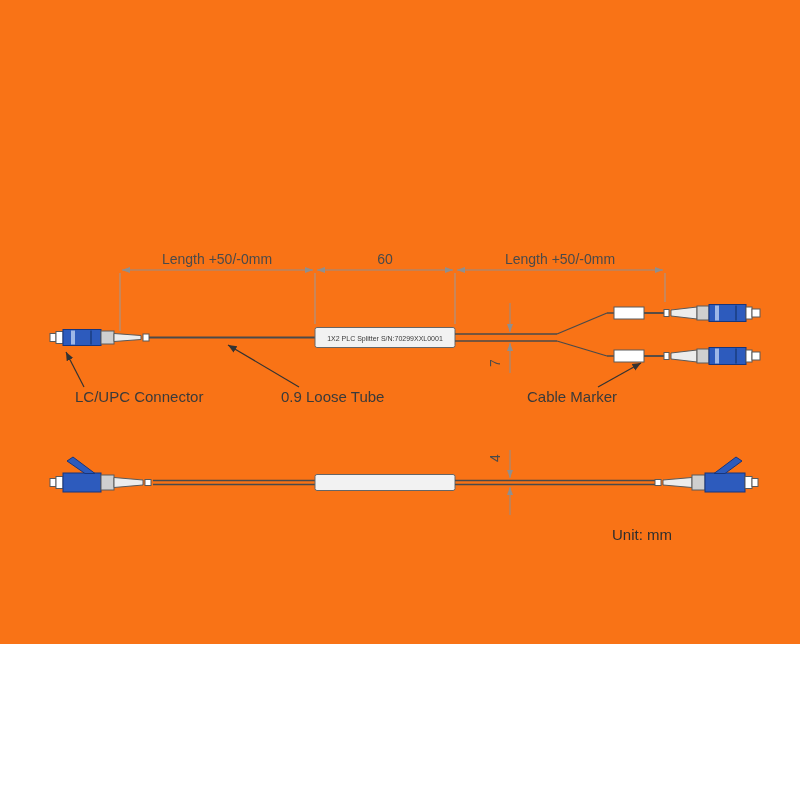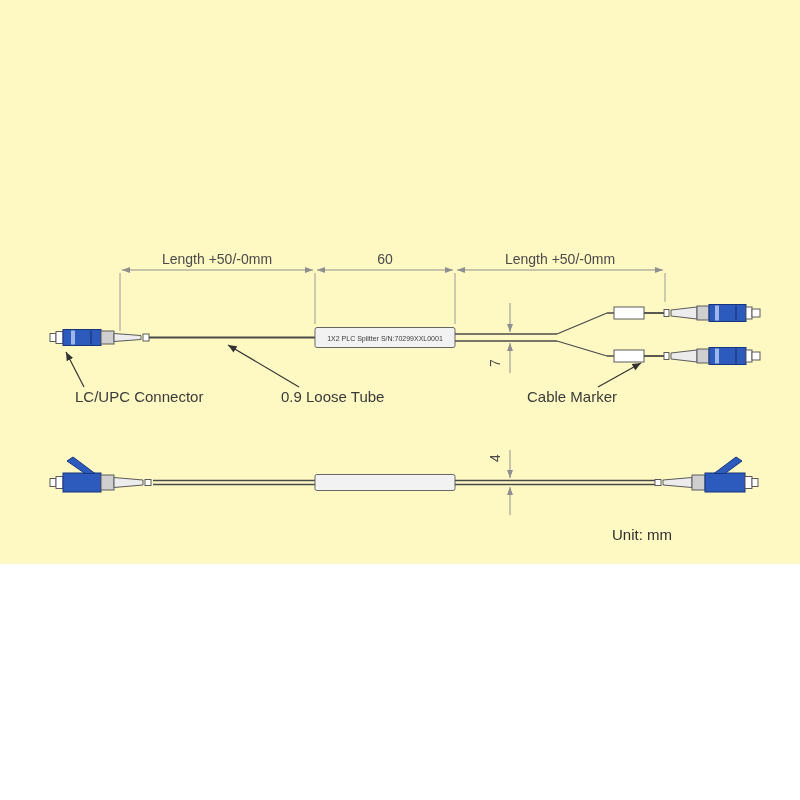--- a/index.html
+++ b/index.html
@@ -1,16 +1,16 @@
 <!DOCTYPE html>
 <html><head>
 <meta charset="utf-8">
 <style>
   html,body{margin:0;padding:0;background:#ffffff;}
-  .page{position:relative;width:800px;height:564px;background:#fef9c3;font-family:"Liberation Sans",sans-serif;overflow:hidden;}
+  .page{position:relative;width:800px;height:644px;background:#f97316;font-family:"Liberation Sans",sans-serif;overflow:hidden;}
   svg{display:block;}
   svg text{font-family:"Liberation Sans",sans-serif;}
   .dim-text{font-size:14px;fill:#4a4a4a;}
   .label-text{font-size:15px;fill:#3a3a3a;}
   .tiny-text{font-size:7px;fill:#3a3a3a;}
   .unit-text{font-size:15px;fill:#2e2e2e;}
   .extline{stroke:#9a9a9a;stroke-width:1;}
   .dimline{stroke:#8f8f8f;stroke-width:1;fill:none;}
   .cable{stroke:#4a4a4a;stroke-width:2;fill:none;}
   .thin{stroke:#4a4a4a;stroke-width:1.3;fill:none;}

